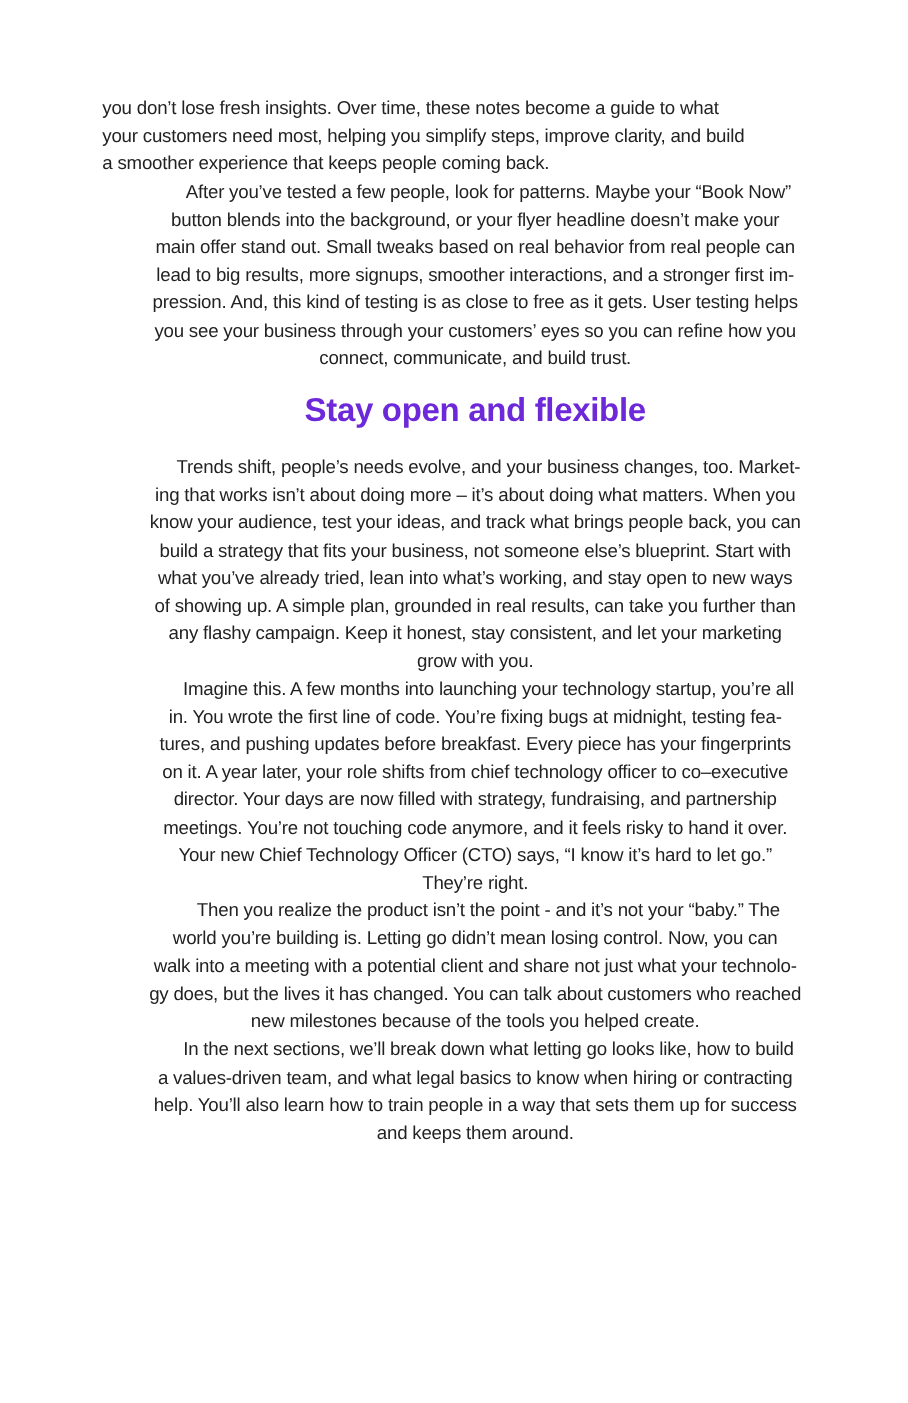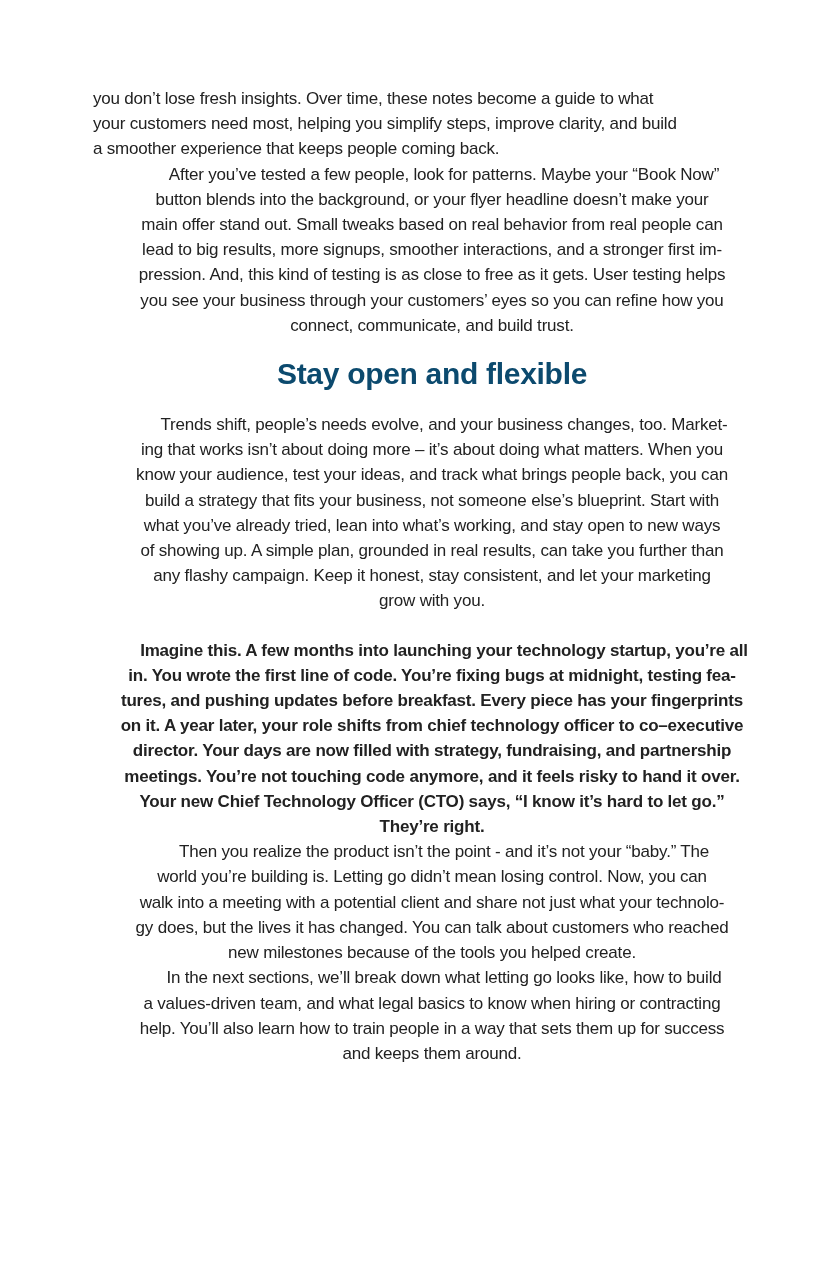--- a/index.html
+++ b/index.html
@@ -27,21 +27,21 @@
     color: #222222;
   }
   .indent { text-indent: 24px; text-align: center; }
   .section-heading {
     margin: 18px 0 20px 0;
     text-align: center;
     font-size: 30px;
     line-height: 36px;
     font-weight: 700;
     letter-spacing: -0.3px;
-    color: #0c4a6e;
+    color: #6d28d9;
   }
   .lesson-label {
     margin: 14px 0 0 0;
     text-align: center;
     font-size: 29px;
     line-height: 34px;
     font-weight: 400;
     letter-spacing: 0.4px;
     color: #232323;
     text-decoration: underline;
@@ -119,21 +119,21 @@
 ing that works isn’t about doing more – it’s about doing what matters. When you
 know your audience, test your ideas, and track what brings people back, you can
 build a strategy that fits your business, not someone else’s blueprint. Start with
 what you’ve already tried, lean into what’s working, and stay open to new ways
 of showing up. A simple plan, grounded in real results, can take you further than
 any flashy campaign. Keep it honest, stay consistent, and let your marketing
 grow with you.</p>
 
 
 
-    <p class="body-para indent" style="margin-top: 24px; font-weight: bold;">Imagine this. A few months into launching your technology startup, you’re all
+    <p class="body-para indent" style="">Imagine this. A few months into launching your technology startup, you’re all
 in. You wrote the first line of code. You’re fixing bugs at midnight, testing fea-
 tures, and pushing updates before breakfast. Every piece has your fingerprints
 on it. A year later, your role shifts from chief technology officer to co–executive
 director. Your days are now filled with strategy, fundraising, and partnership
 meetings. You’re not touching code anymore, and it feels risky to hand it over.
 Your new Chief Technology Officer (CTO) says, “I know it’s hard to let go.”
 They’re right.</p>
 
     <p class="body-para indent">Then you realize the product isn’t the point - and it’s not your “baby.” The
 world you’re building is. Letting go didn’t mean losing control. Now, you can

